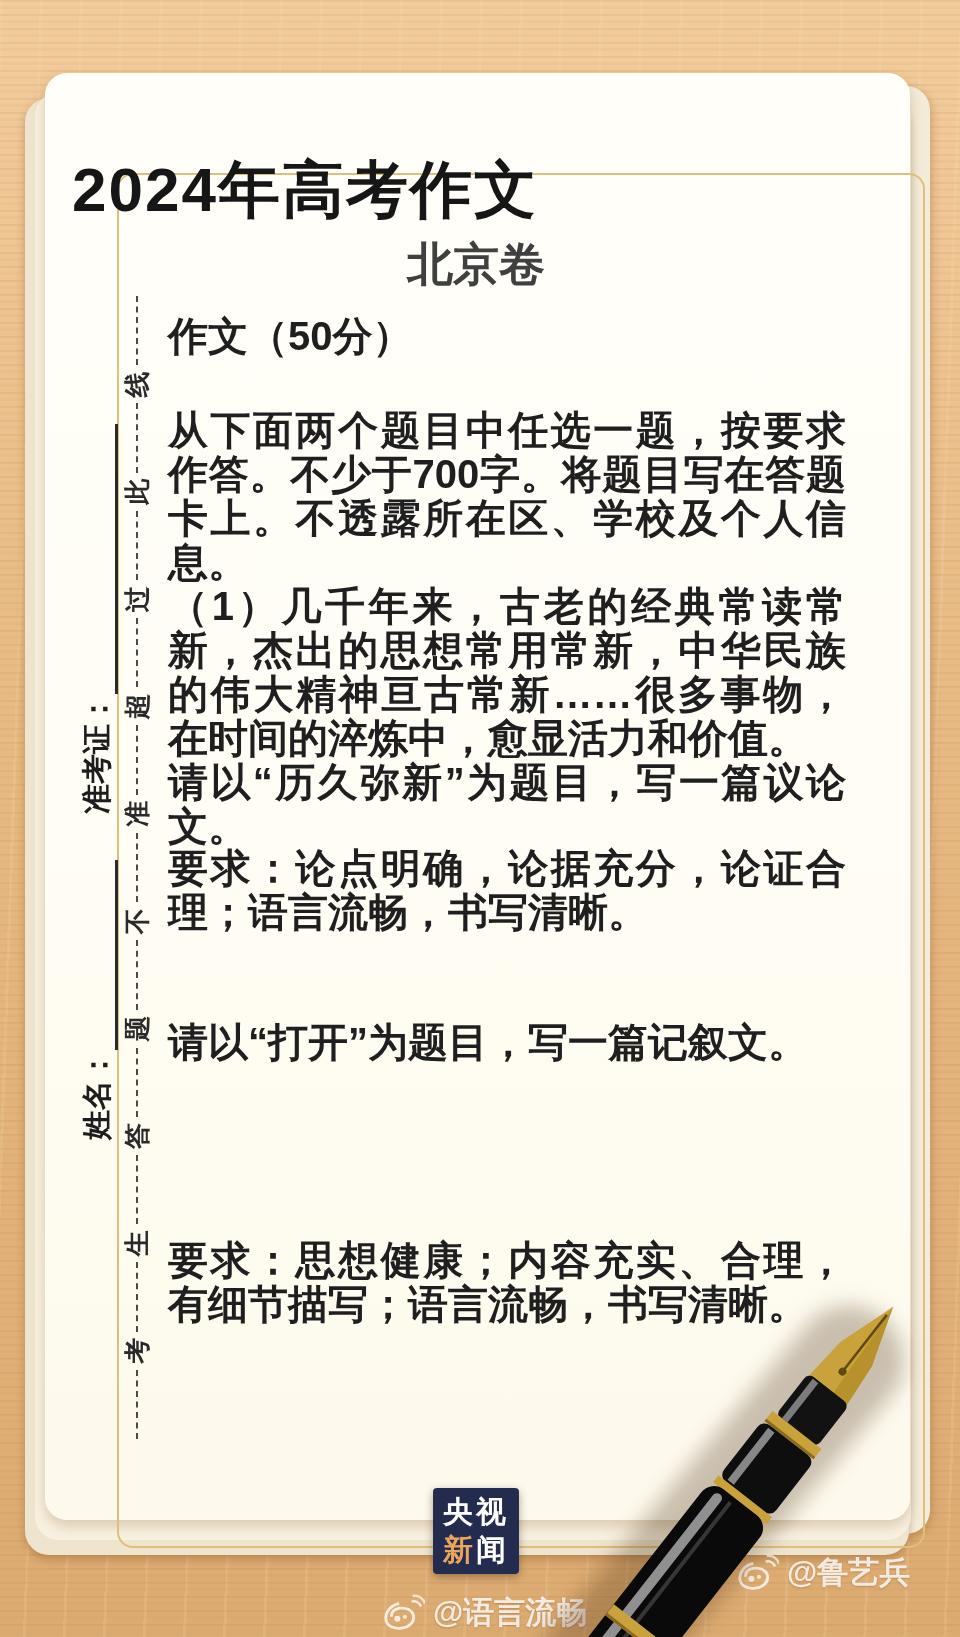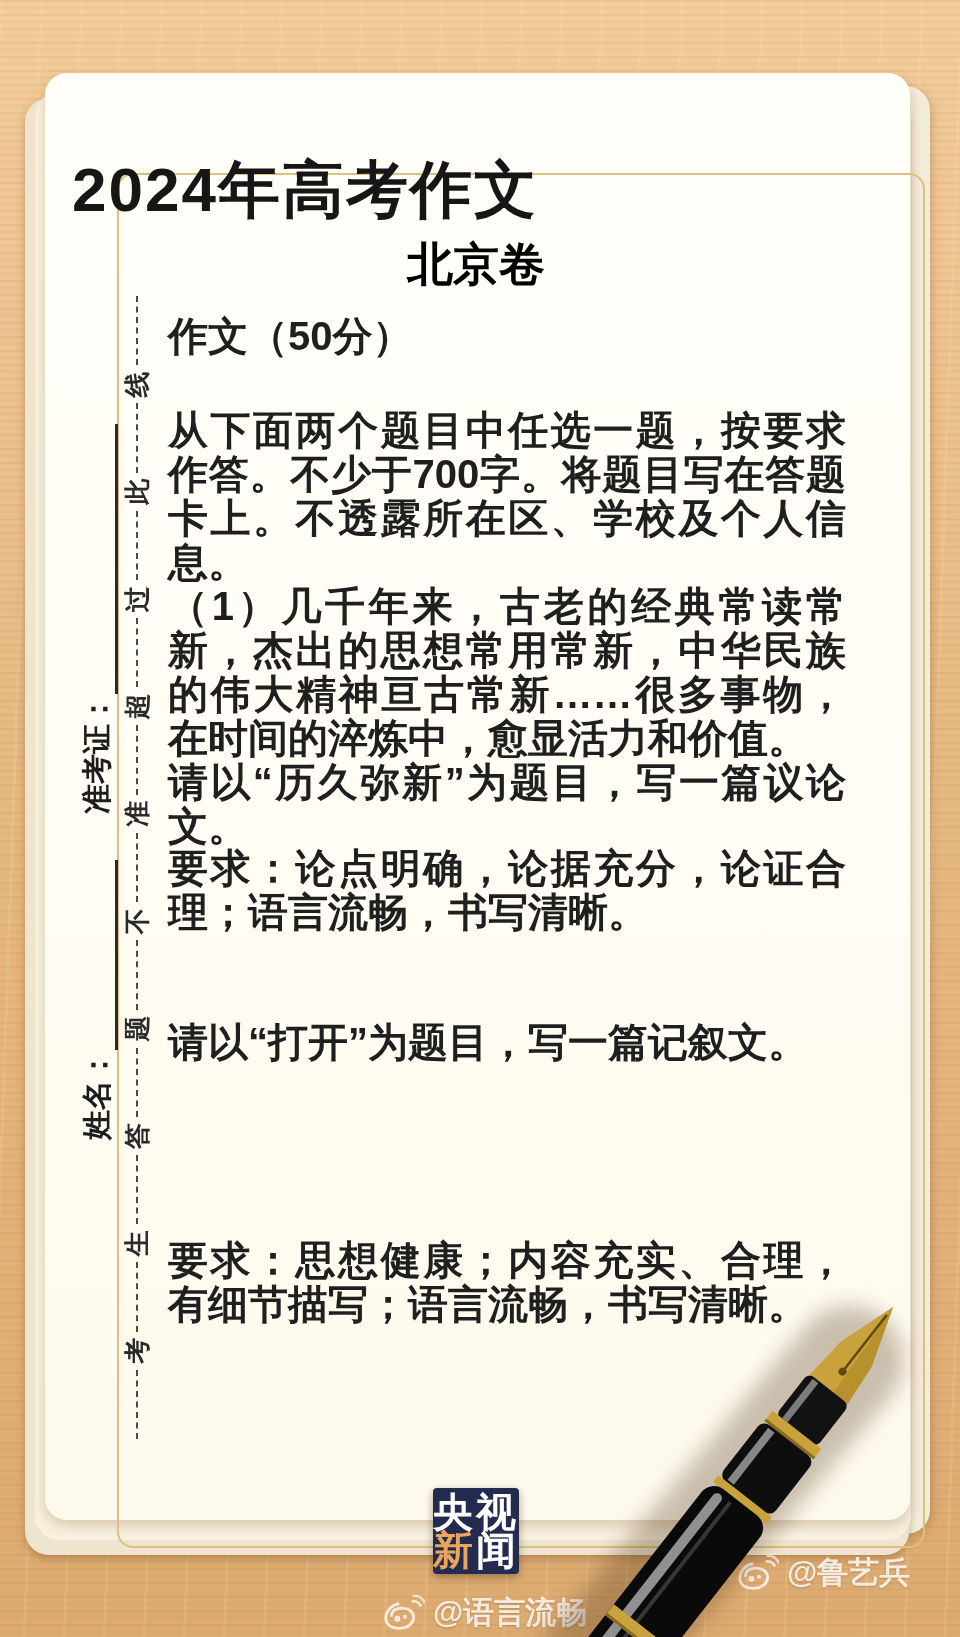--- a/index.html
+++ b/index.html
@@ -45,39 +45,39 @@
   .seal-warning .dash{ flex:1 1 auto; border-top:2px dashed #4a4a4a; margin:0 6px; }
   .seal-warning .ch{ flex:0 0 auto; }
   
   .content{ position:absolute; left:168px; top:0; width:678px; color:#1b1b1b; }
   .exam-title{
     position:absolute; left:72px; top:148px; width:808px; 
     font-size:62px; font-weight:700; letter-spacing:2px; color:#161616;
   }
   .exam-subtitle{
     position:absolute; left:72px; top:234px; width:808px; text-align:center;
-    font-size:46px; font-weight:700; color:#000000;
+    font-size:46px; font-weight:700; color:#404040;
   }
   .content p{
     font-size:40px; line-height:44px; font-weight:700;
     text-align:justify; color:#1f1f1f;
   }
   .p-section{ position:absolute; top:314px; }
   .p-intro{ position:absolute; top:408px; }
   .p-topic1{ position:absolute; top:584px; }
   .p-req1{ position:absolute; top:846px; }
   .p-topic2{ position:absolute; top:976px; }
   .p-req2{ position:absolute; top:1238px; }
   
   .cctv-logo{
     position:absolute; left:433px; top:1488px; width:86px; height:86px;
     background:var(--logo-bg,#232c4e); border-radius:4px;
     display:flex; flex-direction:column; align-items:center; justify-content:center;
     box-shadow:0 3px 8px rgba(60,35,10,.4); z-index:5;
-    font-weight:700; font-size:40px; line-height:38px; letter-spacing:3px;
+    font-weight:700; font-size:30px; line-height:38px; letter-spacing:3px;
   }
   .cctv-logo .row{ color:#ffffff; white-space:nowrap; }
   .cctv-logo .accent{ color:var(--logo-accent,#eba55f); }
   
   .wm{ position:absolute; display:flex; align-items:center; gap:8px; z-index:6;
        color:rgba(255,255,255,.82); font-size:31px; font-weight:700;
        text-shadow:0 1px 2px rgba(120,70,20,.35); }
   .wm-left{ left:383px; top:1592px; }
   .wm-right{ left:737px; top:1552px;align-items:center; }
   .weibo-icon{ width:42px; height:38px; opacity:.85; }

